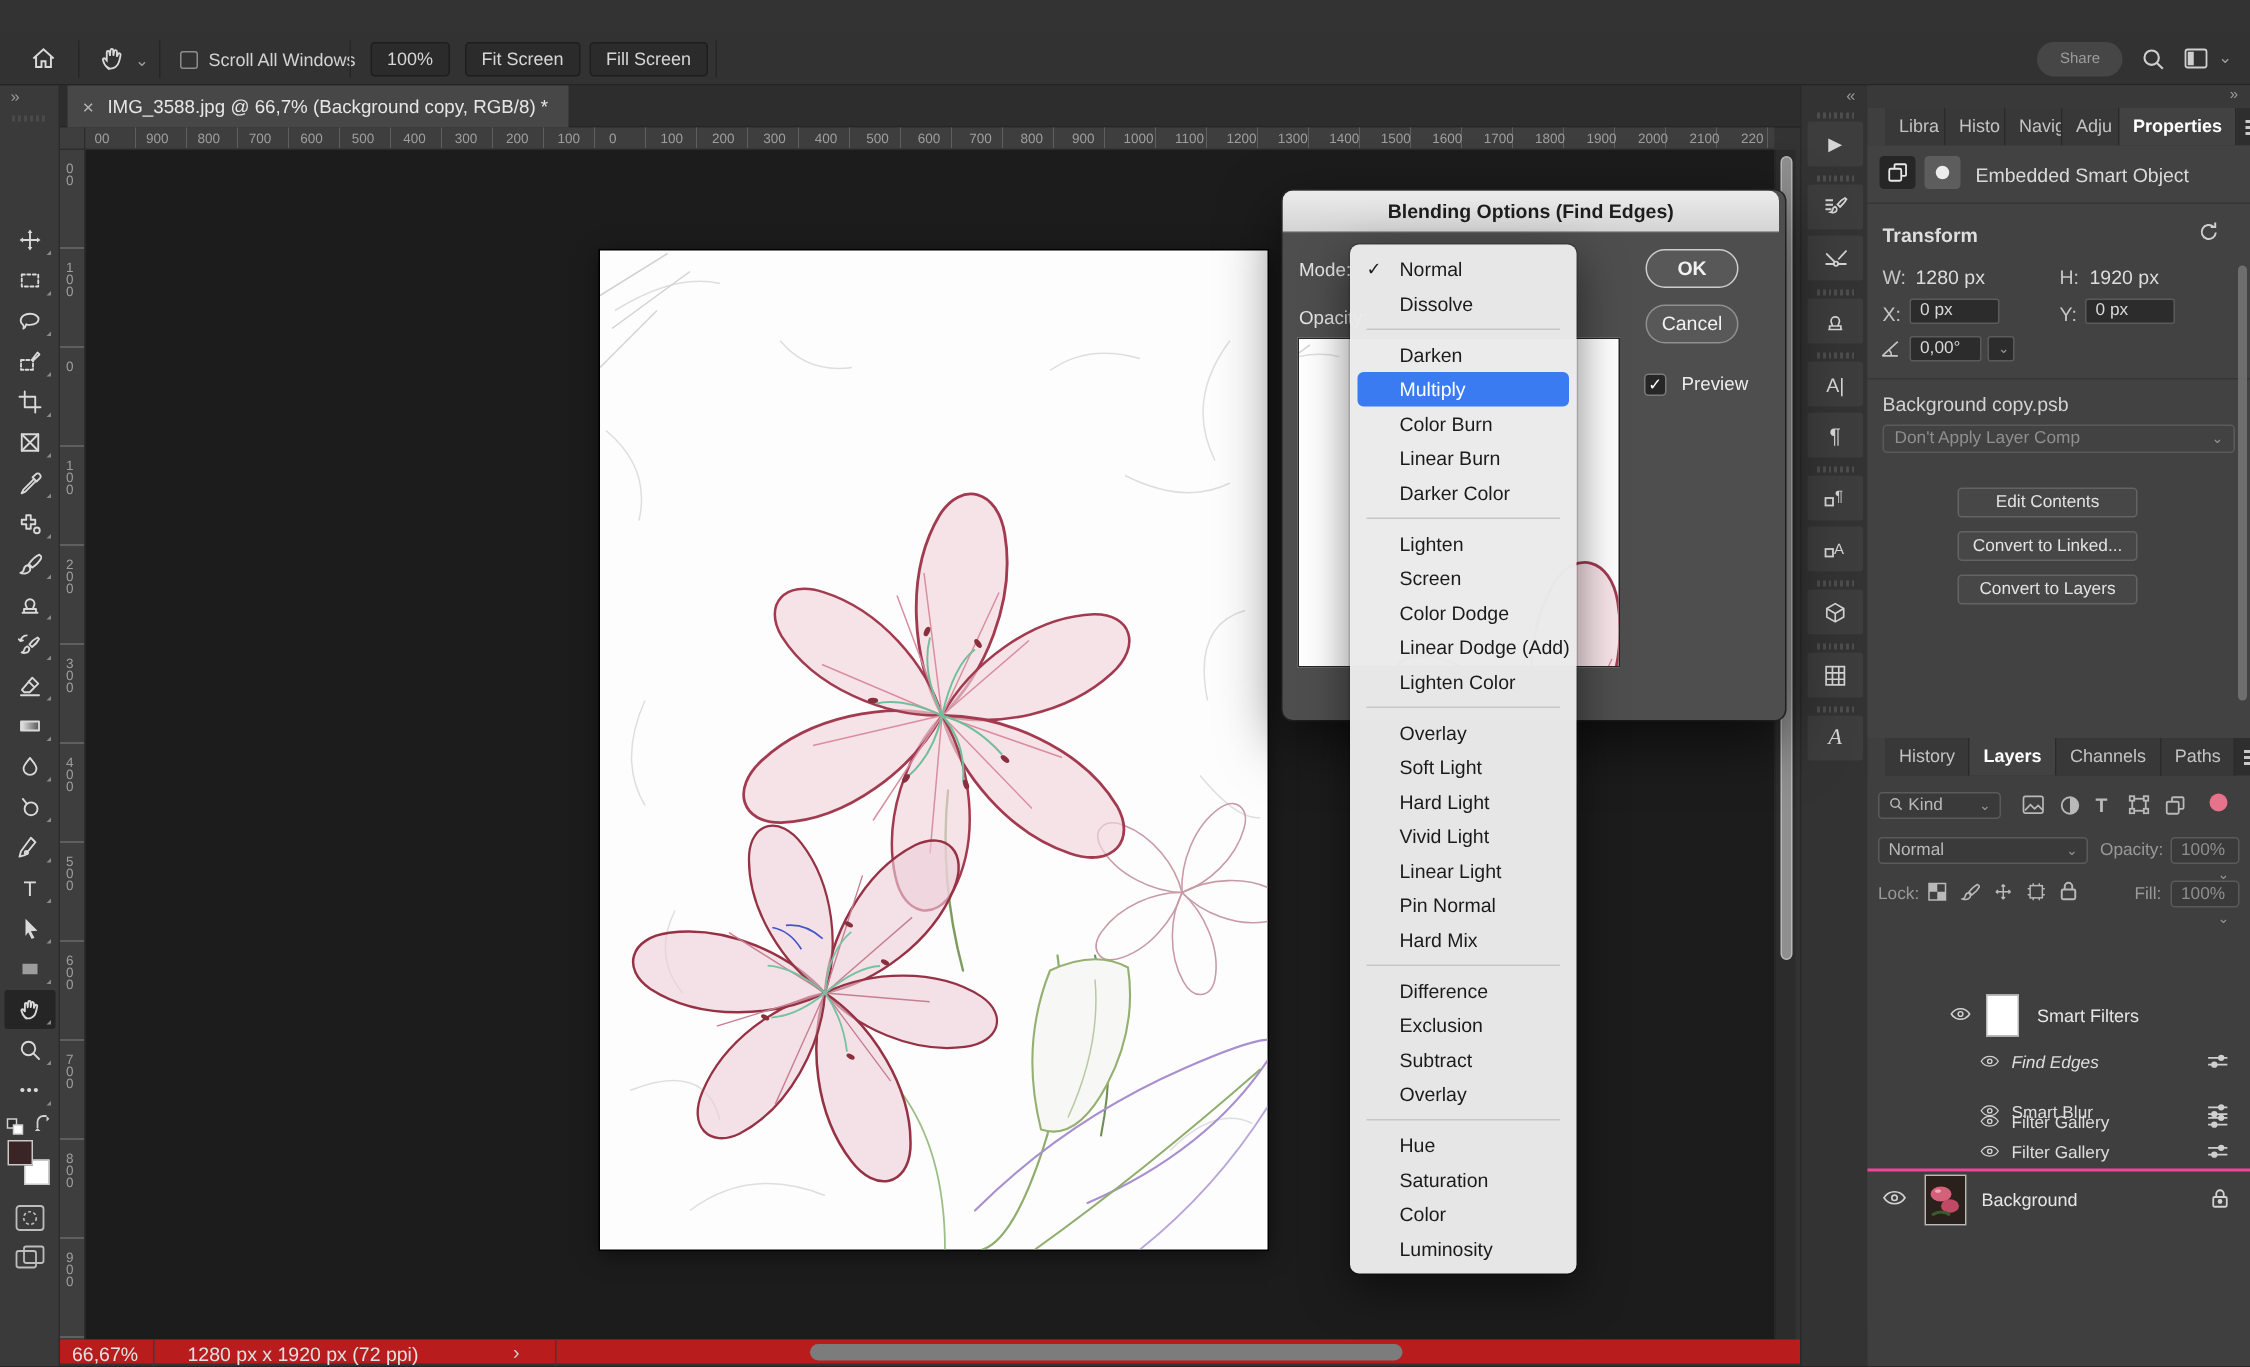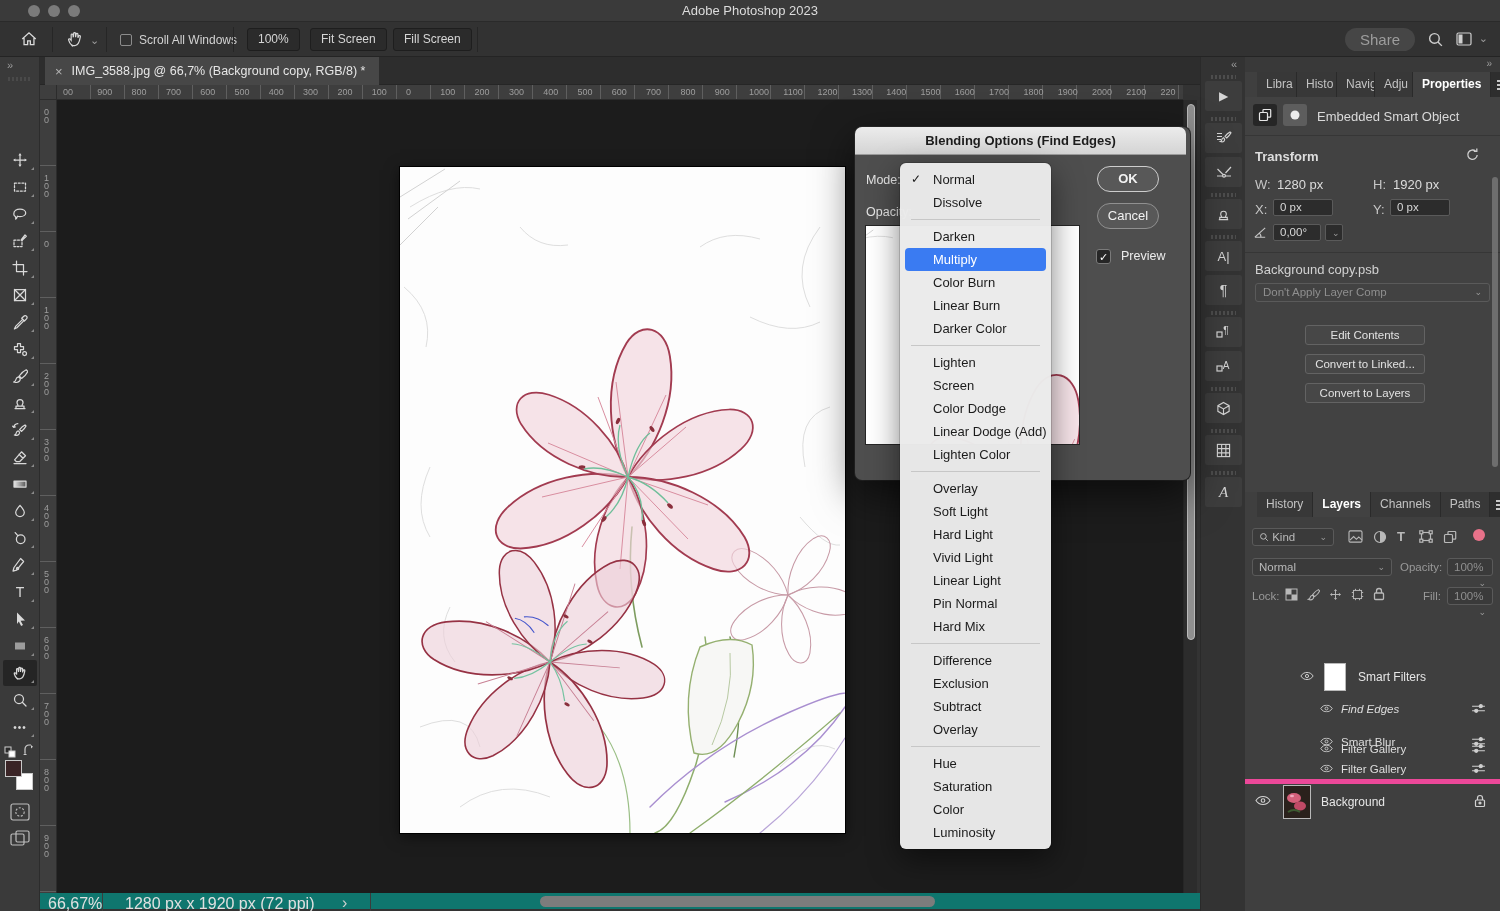--- a/index.html
+++ b/index.html
@@ -10,21 +10,21 @@
   
   .titlebar{position:absolute;left:0;top:0;width:1500px;height:22px;background:#3a3a3a;border-bottom:1px solid #2a2a2a;}
   .traffic{position:absolute;top:5px;width:12px;height:12px;border-radius:50%;background:#7b7b7b;}
   .titlebar .t-title{position:absolute;left:0;right:0;top:3px;text-align:center;font-size:13px;color:#dcdcdc;}
 
   
   .optionsbar{position:absolute;left:0;top:22px;width:1500px;height:35px;background:#323232;border-bottom:1px solid #242424;}
   .opt-sep{position:absolute;top:5px;height:25px;width:1px;background:#262626;}
   .opt-btn{position:absolute;top:6px;height:23px;background:#2b2b2b;border:1px solid #1e1e1e;border-radius:3px;color:#d6d6d6;font-size:12px;line-height:21px;text-align:center;padding:0 10px;}
   .checkbox-sq{display:inline-block;width:12px;height:12px;border:1px solid #8c8c8c;border-radius:2px;background:transparent;vertical-align:-2px;margin-right:7px;}
-  .share-pill{position:absolute;top:6px;height:23px;border-radius:12px;background:#464646;color:#9d9d9d;font-size:15px;line-height:23px;padding:0 15px;}
+  .share-pill{position:absolute;top:6px;height:23px;border-radius:12px;background:#464646;color:#9d9d9d;font-size:10px;line-height:23px;padding:0 15px;}
   svg.icn{display:block;}
   .icn path,.icn rect,.icn circle,.icn ellipse,.icn polyline{vector-effect:non-scaling-stroke;}
 
   
   .toolsbar{position:absolute;left:0;top:57px;width:40px;height:854px;background:#3a3a3a;border-right:1px solid #2c2c2c;}
   .tools-head{position:absolute;left:0;top:0;width:40px;height:18px;color:#9a9a9a;font-size:11px;padding-left:7px;line-height:16px;}
   .grip{position:absolute;left:8px;width:24px;height:4px;background:repeating-linear-gradient(90deg,#4a4a4a 0 2px,transparent 2px 4px);}
   .tool{position:absolute;left:3px;width:34px;height:26px;display:flex;align-items:center;justify-content:center;border-radius:2px;}
   .tool.sel{background:#252525;}
   .tool::after{content:"";position:absolute;right:3px;bottom:3px;border-left:3px solid transparent;border-bottom:3px solid #8a8a8a;}
@@ -39,21 +39,21 @@
      background-image:repeating-linear-gradient(90deg,transparent 0 33px,#5f5f5f 33px 34px);}
   .ruler-h span{position:absolute;top:2px;font-size:9px;color:#9e9e9e;}
   .ruler-corner{position:absolute;left:40px;top:85px;width:17px;height:15px;background:#3e3e3e;border-right:1px solid #2c2c2c;border-bottom:1px solid #2c2c2c;}
   .ruler-v{position:absolute;left:40px;top:100px;width:17px;height:793px;background:#3e3e3e;border-right:1px solid #2c2c2c;overflow:hidden;
      background-image:repeating-linear-gradient(180deg,transparent 0 65px,#5f5f5f 65px 66px);}
   .ruler-v span{position:absolute;left:4px;font-size:9px;color:#9e9e9e;line-height:8px;white-space:pre;}
   .canvas{position:absolute;left:57px;top:100px;width:1126px;height:793px;background:#1c1c1c;overflow:hidden;}
   .document{position:absolute;left:343px;top:67px;width:445px;height:666px;background:#fdfdfd;box-shadow:0 0 0 1px #000,0 3px 14px rgba(0,0,0,.55);}
   .vscroll{position:absolute;left:1183px;top:100px;width:14px;height:793px;background:#2c2c2c;border-left:1px solid #262626;}
   .vscroll .thumb{position:absolute;left:3px;top:4px;width:8px;height:536px;background:#8f8f8f;border-radius:4px;}
-  .statusbar{position:absolute;left:40px;top:893px;width:1160px;height:16px;background:#0f766e;font-size:16px;color:#e0e0e0;}
+  .statusbar{position:absolute;left:40px;top:893px;width:1160px;height:16px;background:#b91c1c;font-size:13px;color:#e0e0e0;}
   .hthumb{position:absolute;left:500px;top:3px;width:395px;height:11px;background:#7c7c7c;border-radius:6px;}
 
   
   .iconstrip{position:absolute;left:1200px;top:57px;width:45px;height:854px;background:#333;border-left:1px solid #2a2a2a;}
   .iconstrip .cell{position:absolute;left:4px;width:37px;height:30px;background:#3d3d3d;border-radius:2px;display:flex;align-items:center;justify-content:center;color:#d5d5d5;}
   .iconstrip .cell svg{stroke:#d5d5d5;fill:none;stroke-width:1.2;}
   .strip-grip{position:absolute;left:10px;width:25px;height:4px;background:repeating-linear-gradient(90deg,#4d4d4d 0 2px,transparent 2px 4px);}
   .chev{color:#9c9c9c;font-size:11px;}
 
   
@@ -198,26 +198,20 @@
               <ellipse cx="-30" cy="36" rx="3.2" ry="1.7"></ellipse>
           </g>
         </g>
 
         <path d="M300 480q30-14 52-2q6 40-14 78t-44 30q-14-56 6-106z" fill="#f7f7f5" stroke="#95b070" stroke-width="1.4"></path>
         <path d="M330 486q4 44-18 92" fill="none" stroke="#b7c9a2" stroke-width="1"></path>
       </g>
     </defs>
   </svg>
 
-  <div class="titlebar">
-    <span class="traffic" style="left:28px"></span>
-    <span class="traffic" style="left:48px"></span>
-    <span class="traffic" style="left:68px"></span>
-    <span class="t-title">Adobe Photoshop 2023</span>
-  </div>
 
   <div class="optionsbar">
     <span class="abs" style="left:20px;top:8px">
       <svg class="icn" width="18" height="18" viewBox="0 0 16 16">
           <path d="M2 8l6-5.5L14 8M3.6 7v6h3.2v-3.4h2.4V13h3.2V7" stroke="#d9d9d9" fill="none" stroke-width="1.3"></path>
         </svg>
     </span>
     <div class="opt-sep" style="left:52px"></div>
     <span class="abs" style="left:66px;top:8px">
       <svg class="icn" width="18" height="18" viewBox="0 0 16 16">
@@ -751,21 +745,21 @@
             <span class="eye" style="margin-left:75px"><svg width="13" height="9" viewBox="0 0 16 10">
                 <use href="#i-eye"></use>
               </svg></span>
             <span style="margin-left:8px;font-size:11.5px;color:#dedede">Filter Gallery</span>
             <span class="fxslider" style="margin-left:auto;margin-right:14px"><svg width="15" height="11" viewBox="0 0 16 12">
                 <use href="#i-fxslider"></use>
               </svg></span>
           </div>
         </div>
 
-      <div class="layer-row" style="top:261px;height:40px;border-top:5px solid #ec4899">
+      <div class="layer-row" style="top:261px;height:40px;border-top:2px solid #ec4899">
         <span class="eye" style="margin-left:10px"><svg width="16" height="11" viewBox="0 0 16 10">
               <use href="#i-eye"></use>
             </svg></span>
         <span class="thumb" style="width:28px;height:34px;margin-left:12px;background:#241d18">
           <svg width="26" height="32" viewBox="0 0 26 32">
             <rect width="26" height="32" fill="#2a211c"></rect>
             <ellipse cx="10" cy="12" rx="7" ry="5" fill="#d4607a"></ellipse>
             <ellipse cx="16" cy="20" rx="6" ry="4.5" fill="#c04a66"></ellipse>
             <path d="M4 26q6-4 12 0" stroke="#3c5a30" stroke-width="2" fill="none"></path>
             <ellipse cx="8" cy="10" rx="2" ry="1.2" fill="#f0a7bb"></ellipse>

